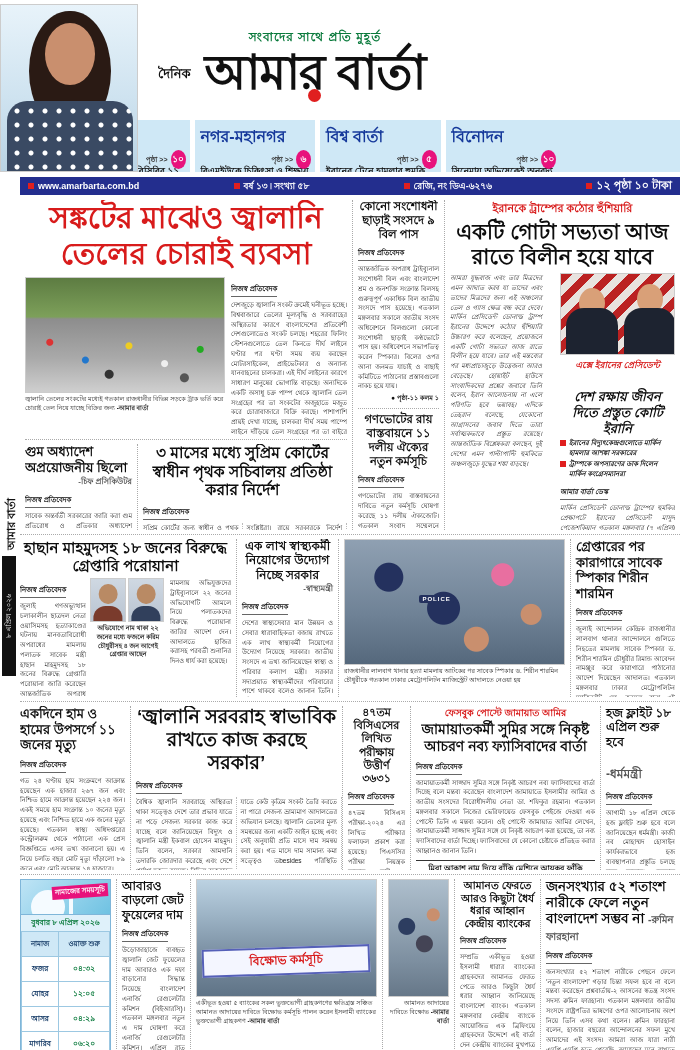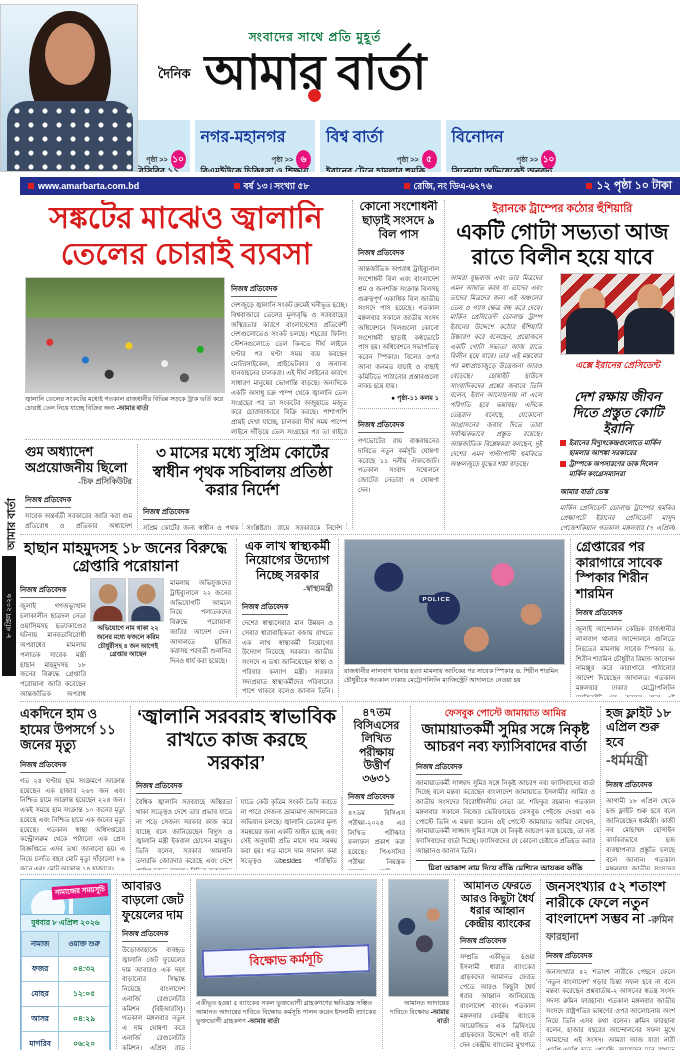--- a/index.html
+++ b/index.html
@@ -260,20 +260,21 @@
 
       <div class="col" style="width:92px;">
         <div>
           <div class="hl center" style="font-size:11.5px;">কোনো সংশোধনী ছাড়াই সংসদে ৯ বিল পাস</div>
           <span class="byline">নিজস্ব প্রতিবেদক</span>
           <div class="body-txt">আন্তর্জাতিক অপরাধ ট্রাইব্যুনাল সংশোধনী বিল এবং বাংলাদেশ শ্রম ও জনশক্তি সংক্রান্ত বিলসহ গুরুত্বপূর্ণ একাধিক বিল জাতীয় সংসদে পাস হয়েছে। গতকাল মঙ্গলবার সকালে জাতীয় সংসদ অধিবেশনে বিলগুলো কোনো সংশোধনী ছাড়াই কণ্ঠভোটে পাস হয়। অধিবেশনে সভাপতিত্ব করেন স্পিকার। বিলের ওপর আনা জনমত যাচাই ও বাছাই কমিটিতে পাঠানোর প্রস্তাবগুলো নাকচ হয়ে যায়।</div>
           <div class="jump">● পৃষ্ঠা-১১ কলম ১</div>
         </div>
         <div class="hrule"></div>
         <div>
+          <div class="hl center" style="font-size:11.5px;">গণভোটের রায় বাস্তবায়নে ১১ দলীয় ঐক্যের নতুন কর্মসূচি</div>
           <span class="byline">নিজস্ব প্রতিবেদক</span>
           <div class="body-txt">গণভোটের রায় বাস্তবায়নের দাবিতে নতুন কর্মসূচি ঘোষণা করেছে ১১ দলীয় ঐক্যজোট। গতকাল সংবাদ সম্মেলনে জোটের নেতারা এ ঘোষণা দেন।</div>
         </div>
       </div>
 
       <div class="col" style="flex:1;">
         <div class="kicker" style="font-size:11px;">ইরানকে ট্রাম্পের কঠোর হুঁশিয়ারি</div>
         <div class="hl center" style="font-size:21px;">একটি গোটা সভ্যতা আজ রাতে বিলীন হয়ে যাবে</div>
         <div style="display:flex;gap:18px;margin-top:4px;font-style:italic;">
           <div class="body-txt" style="width:92px;flex:none;">আমরা যুদ্ধবাজ এবং তার মিত্রদের এমন আঘাত করব যা তাদের এবং তাদের মিত্রদের জন্য এই অঞ্চলের তেল ও গ্যাস ক্ষেত্র বন্ধ করে দেবে। মার্কিন প্রেসিডেন্ট ডোনাল্ড ট্রাম্প ইরানের উদ্দেশে কঠোর হুঁশিয়ারি উচ্চারণ করে বলেছেন, প্রয়োজনে একটি গোটা সভ্যতা আজ রাতে বিলীন হয়ে যাবে। তার এই মন্তব্যের পর মধ্যপ্রাচ্যজুড়ে উত্তেজনা আরও বেড়েছে। হোয়াইট হাউসে সাংবাদিকদের প্রশ্নের জবাবে তিনি বলেন, ইরান আলোচনায় না এলে পরিণতি হবে ভয়াবহ। এদিকে তেহরান বলেছে, যেকোনো আগ্রাসনের জবাব দিতে তারা সর্বাত্মকভাবে প্রস্তুত রয়েছে। আন্তর্জাতিক বিশ্লেষকরা বলছেন, দুই দেশের এমন পাল্টাপাল্টি হুমকিতে অঞ্চলজুড়ে যুদ্ধের শঙ্কা বাড়ছে।</div>
@@ -388,21 +389,21 @@
         <span class="byline">নিজস্ব প্রতিবেদক</span>
         <div class="body-txt">জামায়াতকর্মী সাজ্জাদ সুমির সঙ্গে নিকৃষ্ট আচরণ নব্য ফ্যাসিবাদের বার্তা দিচ্ছে বলে মন্তব্য করেছেন বাংলাদেশ জামায়াতে ইসলামীর আমির ও জাতীয় সংসদের বিরোধীদলীয় নেতা ডা. শফিকুর রহমান। গতকাল মঙ্গলবার সকালে নিজের ভেরিফায়েড ফেসবুক পেইজে দেওয়া এক পোস্টে তিনি এ মন্তব্য করেন। ওই পোস্টে জামায়াত আমির লেখেন, জামায়াতকর্মী সাজ্জাদ সুমির সঙ্গে যে নিকৃষ্ট আচরণ করা হয়েছে, তা নব্য ফ্যাসিবাদের বার্তা দিচ্ছে। ফ্যাসিবাদের যে কোনো চেষ্টাকে প্রতিহত করার আহ্বানও জানান তিনি।</div>
         <div class="teaserbox" style="font-size:8px;">
           <span>মিরা আকাশ নাম দিয়ে বাঁকি মেশিনে আয়কর ফাঁকি</span>
           
         </div>
       </div>
 
       <div class="col" style="flex:1;">
         <div class="hl" style="font-size:12px;">হজ ফ্লাইট ১৮ এপ্রিল শুরু হবে</div>
-        <div class="attrib" style="font-size:14px;">-ধর্মমন্ত্রী</div>
+        <div class="attrib" style="font-size:12px;margin-top:16px;">-ধর্মমন্ত্রী</div>
         <span class="byline">নিজস্ব প্রতিবেদক</span>
         <div class="body-txt">আগামী ১৮ এপ্রিল থেকে হজ ফ্লাইট শুরু হবে বলে জানিয়েছেন ধর্মমন্ত্রী। কাজী নব মোহাম্মদ হোসাইন কার্যকরভাবে হজ ব্যবস্থাপনার প্রস্তুতি চলছে বলে জানান। গতকাল মঙ্গলবার জাতীয় সংসদের প্রথম অধিবেশনের প্রশ্নোত্তর পর্বে তিনি আরও জানান, চলতি বছর সরকারি ব্যবস্থাপনায় হজে যাবেন প্রায় দশ হাজার যাত্রী।</div>
       </div>
     </div>
 
     <div class="hrule"></div>
 
     <div class="row" style="height:172px;">
       <div class="col" style="width:96px;padding-left:0;">
         <div class="prayer">

